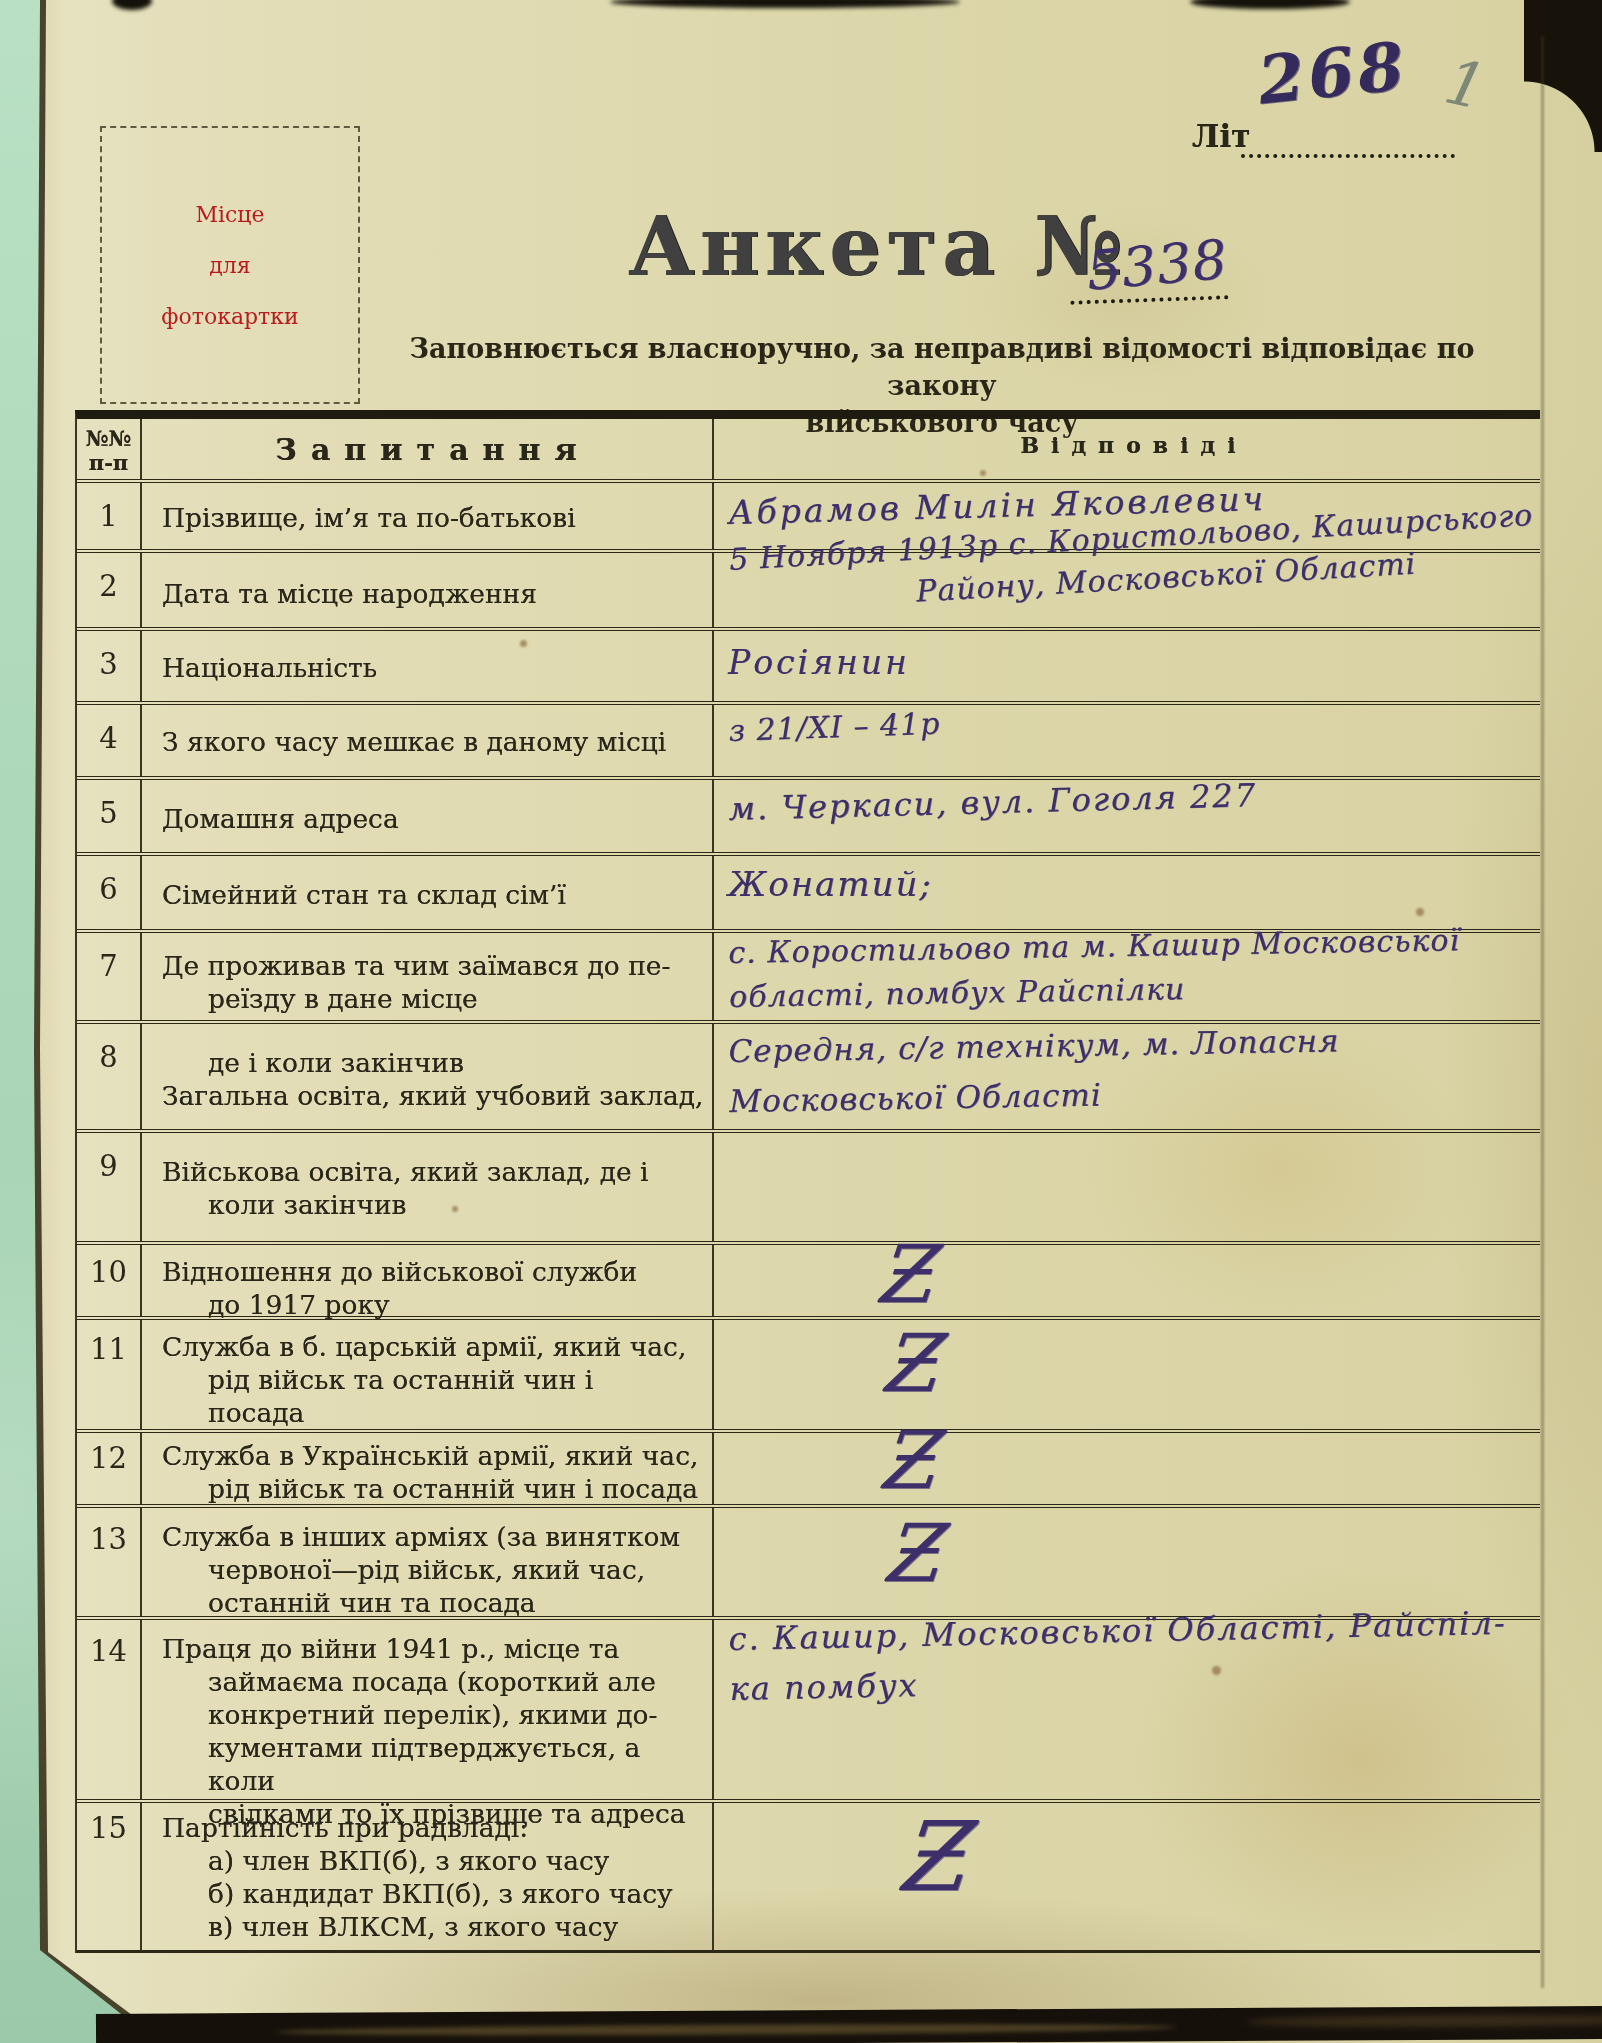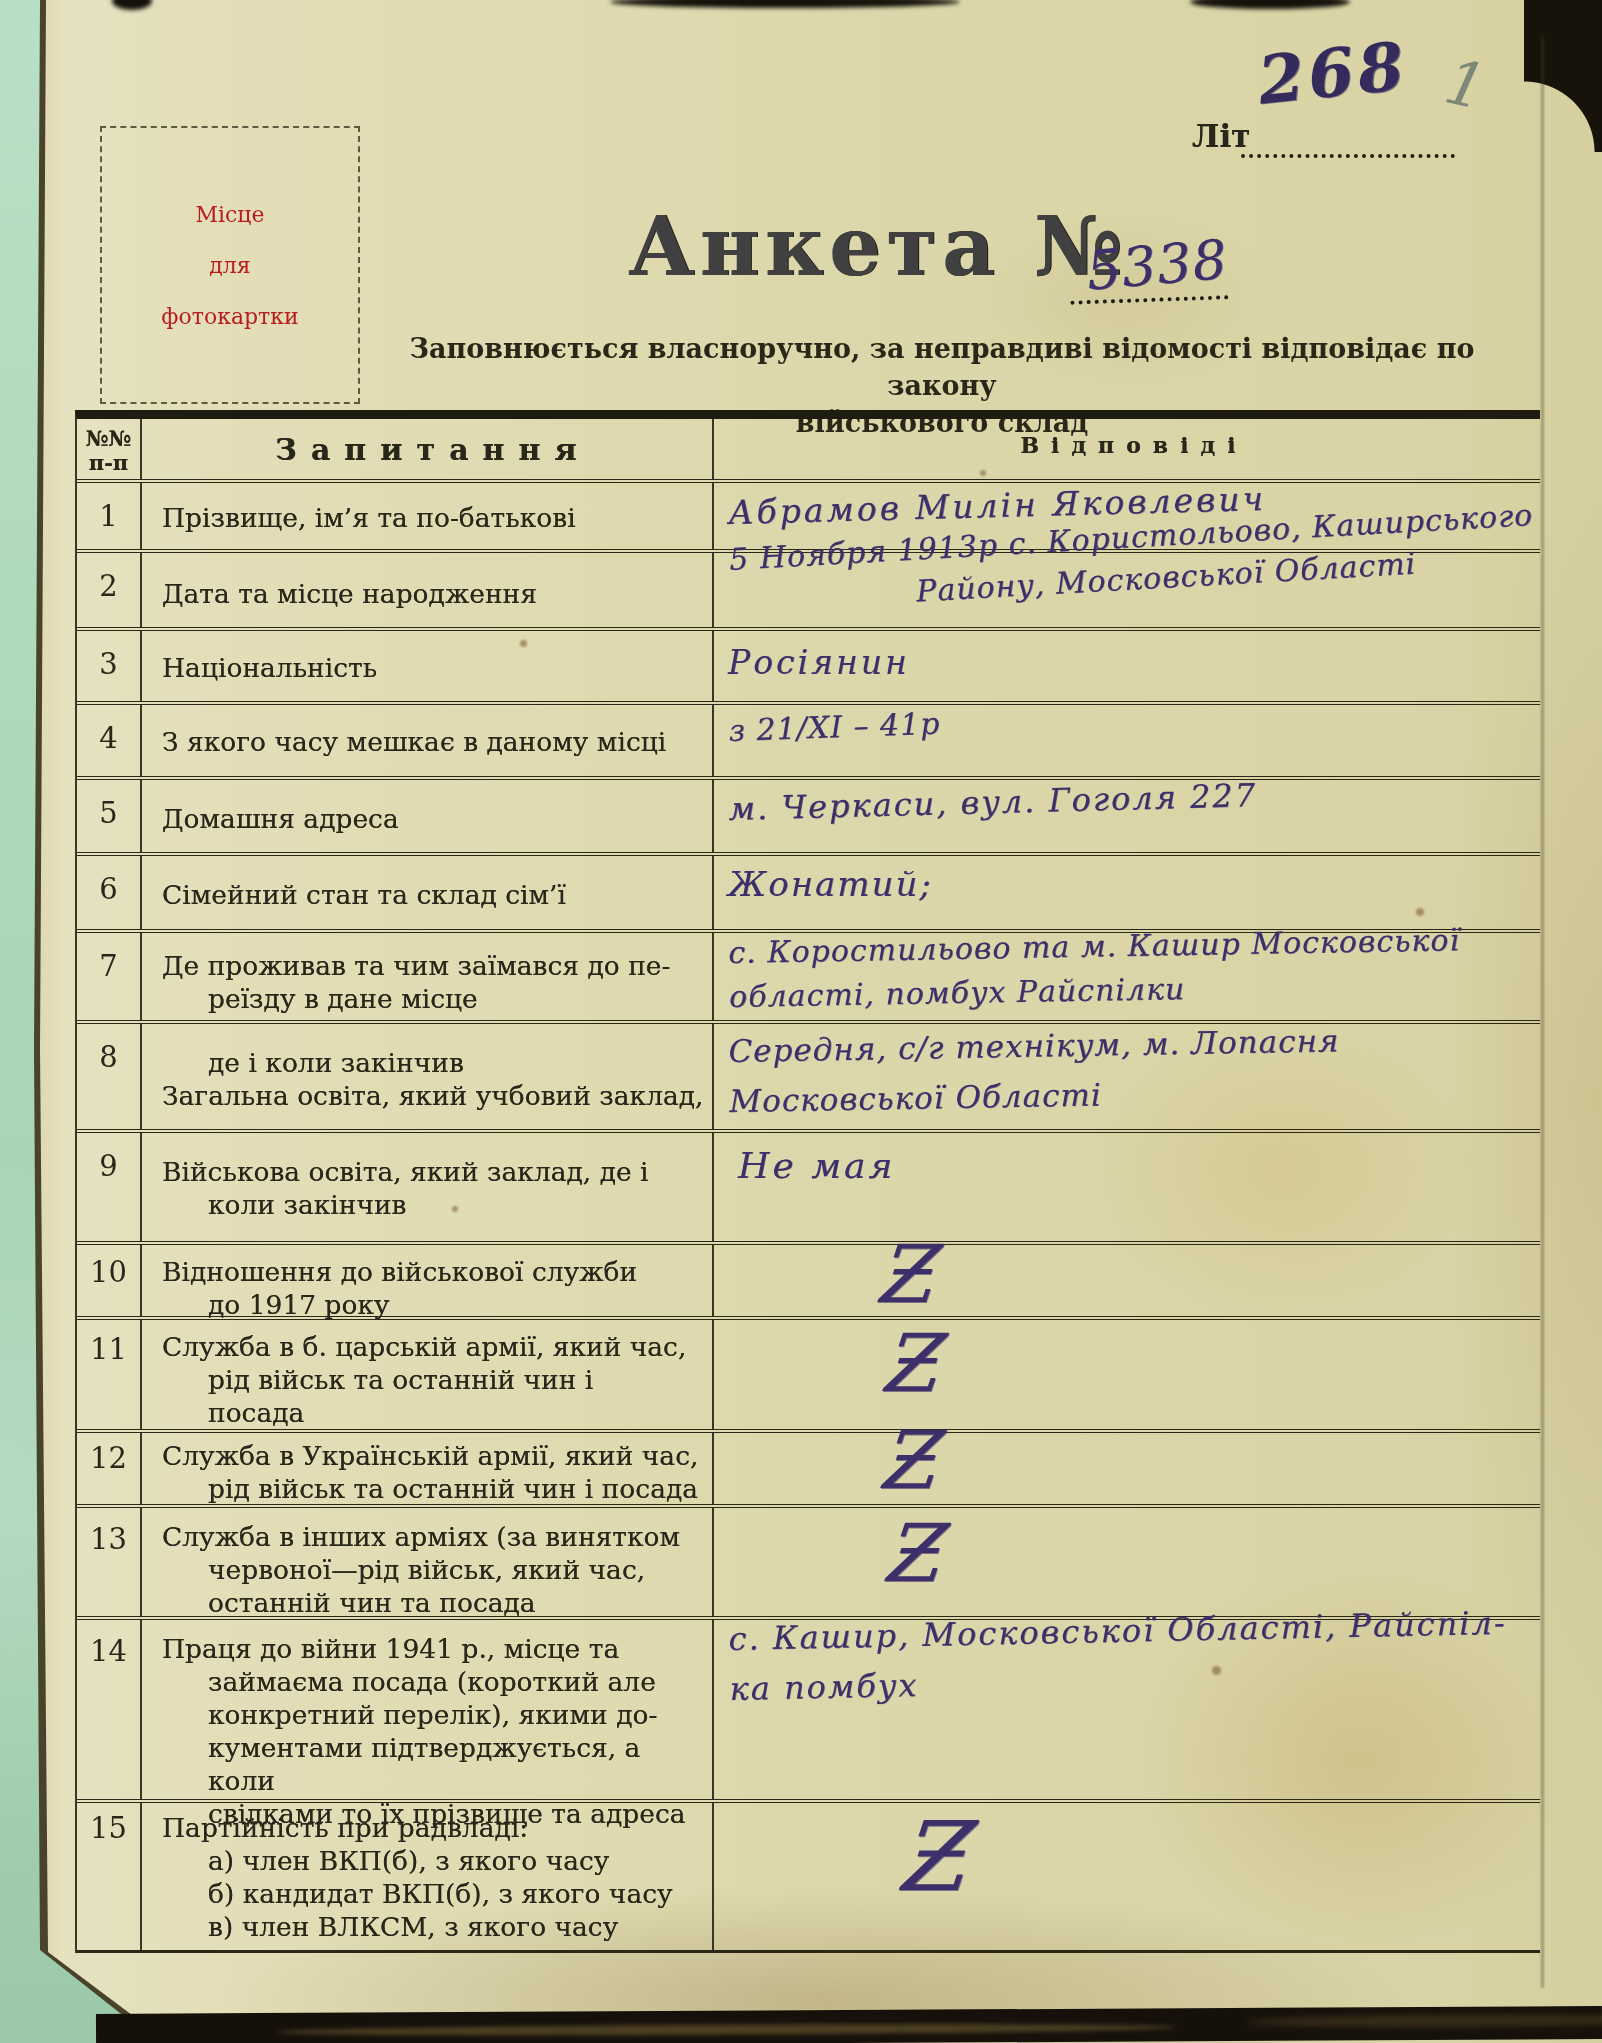--- a/index.html
+++ b/index.html
@@ -120,21 +120,21 @@
     <span>для</span>
     <span>фотокартки</span>
   </div>
 
   <div class="title">Анкета №</div>
   <div class="title-number hw">5338</div>
   <div class="title-underline"></div>
 
   <div class="subtitle">
     <div>Заповнюється власноручно, за неправдиві відомості відповідає по закону</div>
-    <div>військового  склад</div>
+    <div>військового  часу</div>
   </div>
 
   <div class="form-table">
 
     <div class="row hdr" style="height:64px">
       <div class="c-num print">
         <div>№№</div>
         <div>п-п</div>
       </div>
       <div class="c-q print">Запитання</div>
@@ -230,23 +230,20 @@
           <div>Московської Області</div>
         </div>
       </div>
     </div>
 
     <div class="row" style="height:112px">
       <div class="c-num num">9</div>
       <div class="c-q" style="padding-top:22px">
         <div class="ql">Військова освіта, який заклад, де і</div>
         <div class="ql ind">коли закінчив</div>
-      </div>
-      <div class="c-a">
-        <div class="hw" style="font-size:36px;margin-top:12px;padding-left:10px;letter-spacing:3px">Не мая</div>
       </div>
     </div>
 
     <div class="row" style="height:75px">
       <div class="c-num num" style="padding-top:10px">10</div>
       <div class="c-q" style="padding-top:10px">
         <div class="ql">Відношення до військової служби</div>
         <div class="ql ind">до 1917 року</div>
       </div>
       <div class="c-a">

